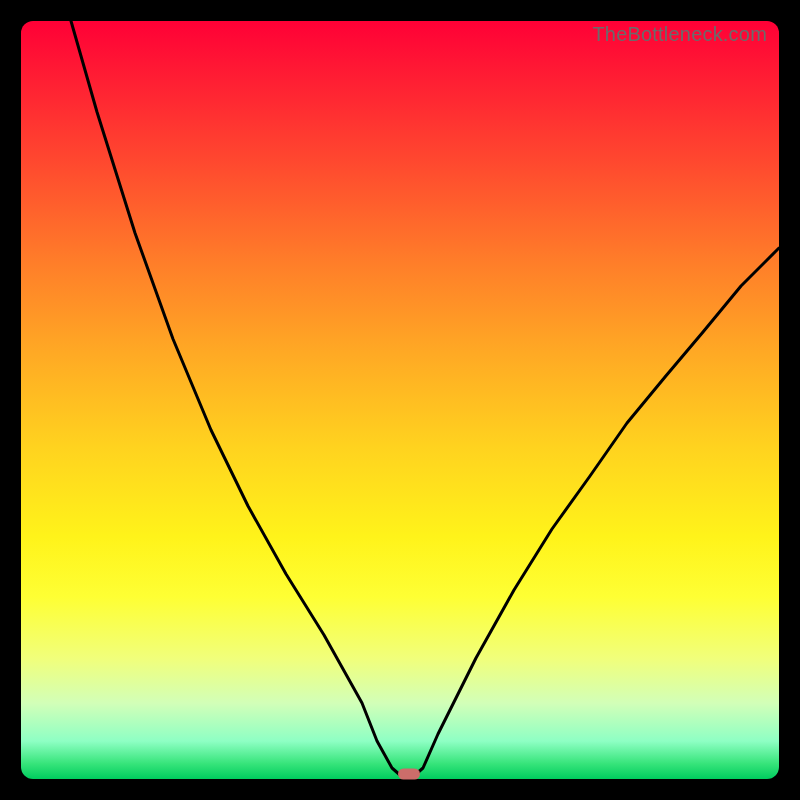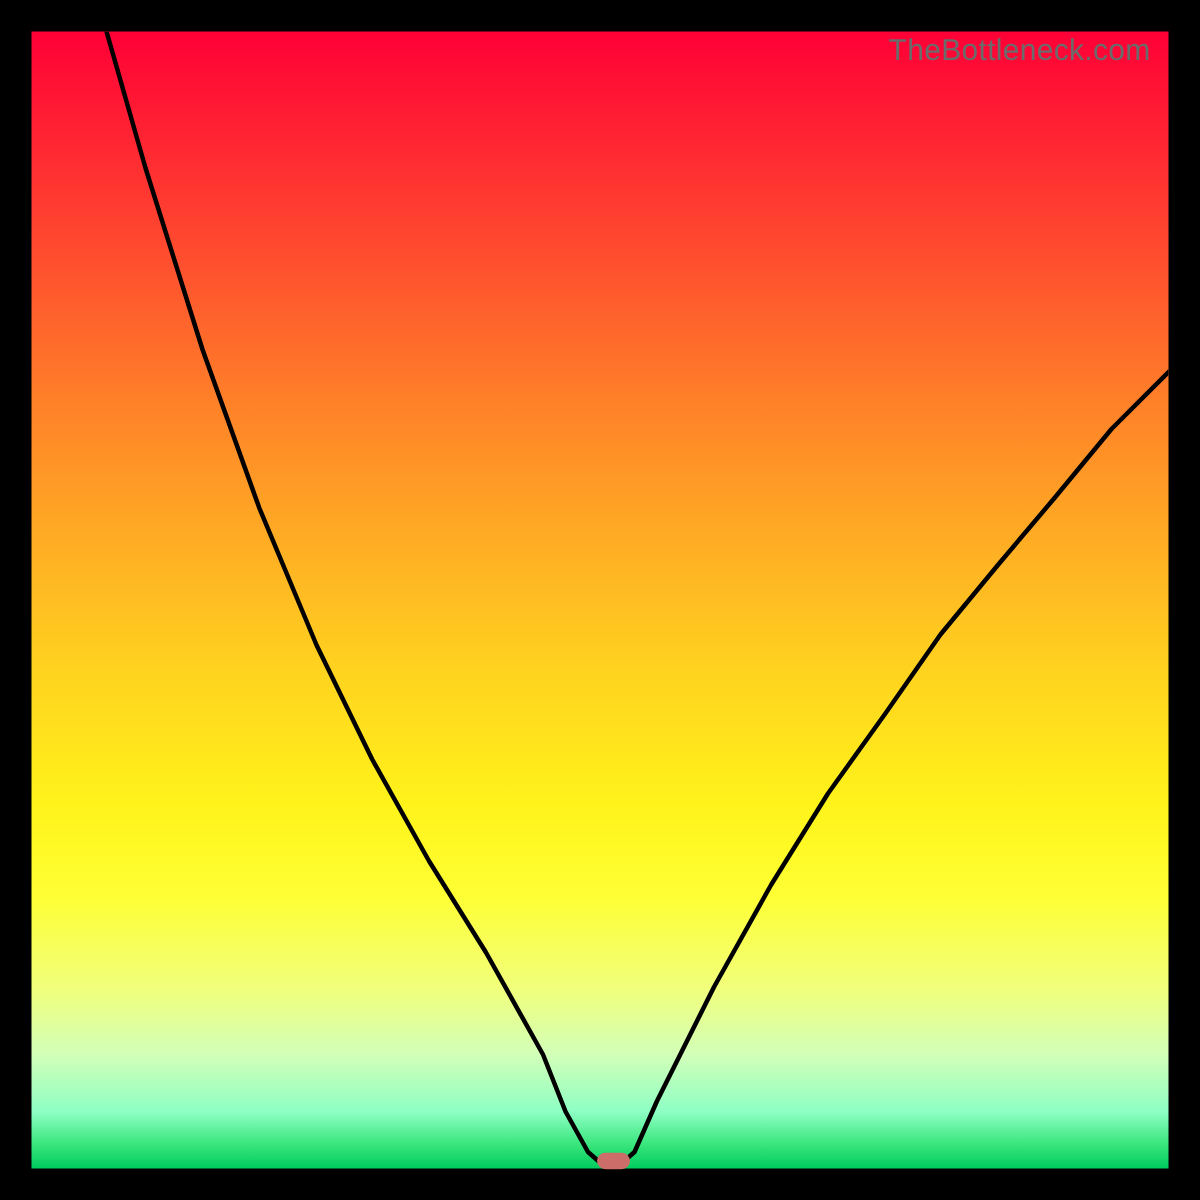--- a/index.html
+++ b/index.html
@@ -24,20 +24,21 @@
       #ffaa24 44%,
       #ffd21f 56%,
       #fff31a 68%,
       #feff34 76%,
       #f1ff7a 84%,
       #d2ffb8 90%,
       #8effc4 95%,
       #36e47a 98%,
       #00cc5e 100%
     );
+    border-radius: 12px;
   }
   .watermark {
     position: absolute;
     top: 2px;
     right: 12px;
     font-family: Arial, Helvetica, sans-serif;
     font-size: 20px;
     color: #6b6b6b;
     letter-spacing: 0.2px;
     user-select: none;

